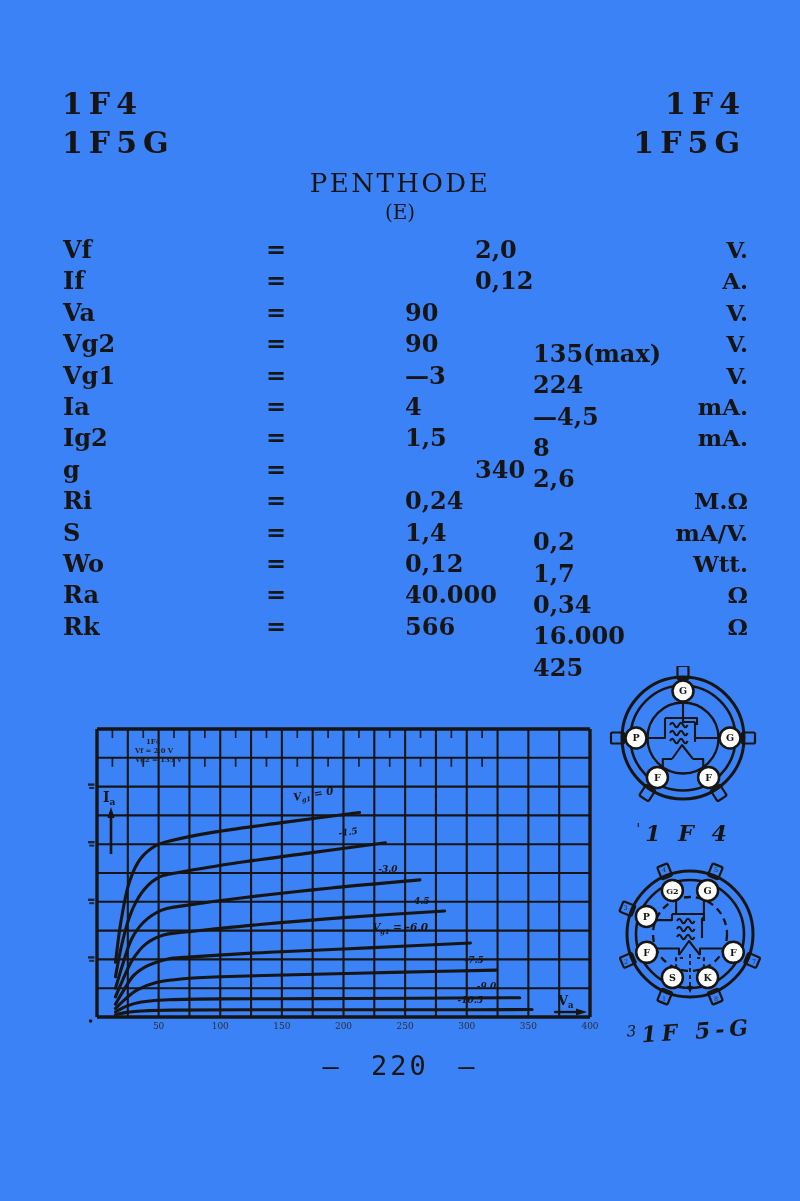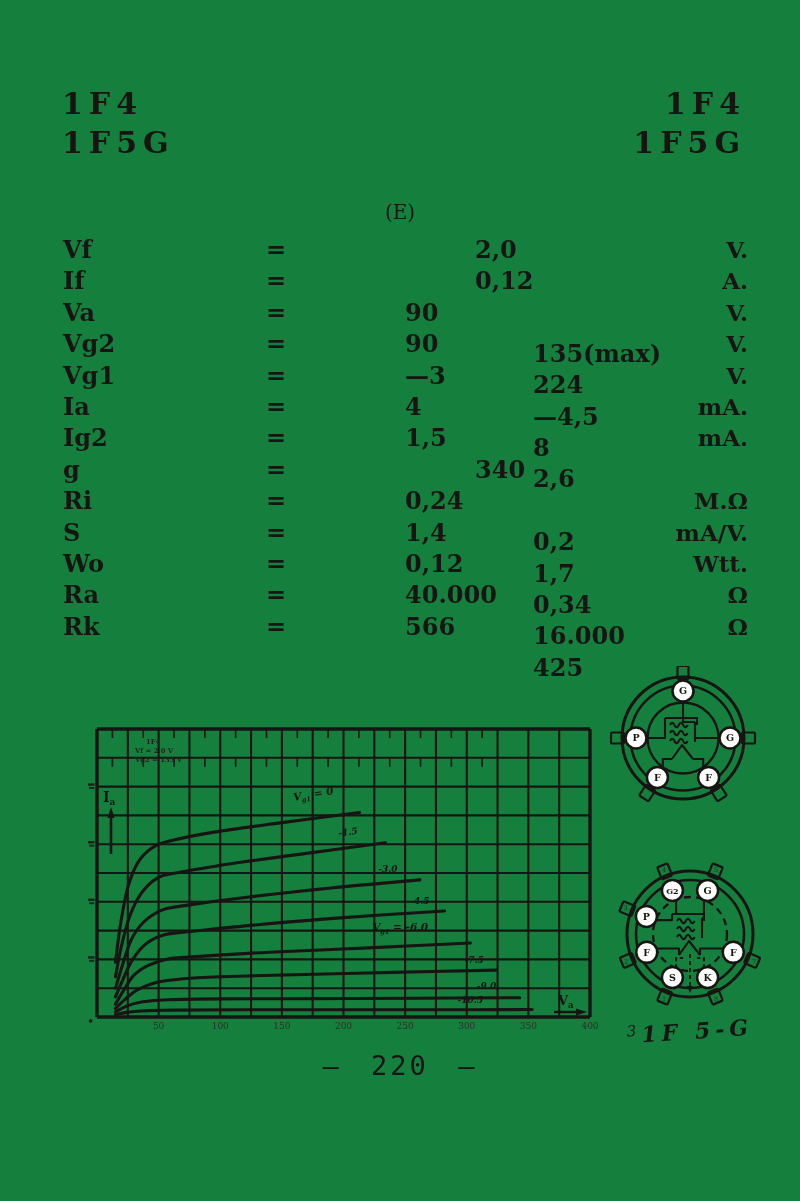--- a/index.html
+++ b/index.html
@@ -1,16 +1,16 @@
 <!DOCTYPE html>
 <html><head>
 <meta charset="utf-8">
 <style>
   html,body{margin:0;padding:0;background:#ffffff;}
-  .page{position:relative;width:800px;height:1201px;background:#15803d;overflow:hidden;
+  .page{position:relative;width:800px;height:1201px;background:#3b82f6;overflow:hidden;
         font-family:"DejaVu Serif",serif;color:#171513;}
   .hdr{position:absolute;font-weight:bold;font-size:30px;letter-spacing:6px;line-height:39px;}
   .hdr.left{left:62px;top:84px;}
   .hdr.right{right:54px;top:84px;text-align:right;}
   .title{position:absolute;top:168px;left:0;width:100%;text-align:center;
          font-size:26px;letter-spacing:2.5px;}
   .subtitle{position:absolute;top:200px;left:0;width:100%;text-align:center;font-size:20px;}
   .specs{position:absolute;top:234px;left:0;width:100%;font-weight:bold;}
   .srow{position:relative;height:31.4px;font-size:24px;line-height:31px;}
   .srow span{position:absolute;white-space:pre;}
@@ -35,20 +35,21 @@
   <div class="hdr left">
     <div>1F4</div>
     <div>1F5G</div>
   </div>
 
   <div class="hdr right">
     <div>1F4</div>
     <div>1F5G</div>
   </div>
 
+  <div class="title">PENTHODE</div>
   <div class="subtitle">(E)</div>
 
   <div class="specs" id="specs">
       <div class="srow">
         <span class="p">Vf</span>
         <span class="e">=</span>
         <span class="cm">2,0</span>
         <span class="u">V.</span>
       </div>
       <div class="srow">
@@ -262,20 +263,23 @@
         <text x="122" y="75.4" font-size="9.5" font-weight="bold" text-anchor="middle" fill="#171513">G</text>
         <rect x="134" y="66.5" width="13" height="11" rx="1.5" fill="none" stroke="#171513" stroke-width="2.2" transform="rotate(-237 75 72)"></rect>
         <polyline points="54.8,103.0 54.8,93.0 64,93" fill="none" stroke="#171513" stroke-width="2.1" stroke-linejoin="round"></polyline>
         <circle cx="49.401965354293736" cy="111.41751669343493" r="10.5" fill="#fcfcfa" stroke="#171513" stroke-width="2.5"></circle>
         <text x="49.401965354293736" y="114.81751669343494" font-size="9.5" font-weight="bold" text-anchor="middle" fill="#171513">F</text>
         <rect x="134" y="66.5" width="13" height="11" rx="1.5" fill="none" stroke="#171513" stroke-width="2.2" transform="rotate(-303 75 72)"></rect>
         <polyline points="95.2,103.0 95.2,93.0 85,93" fill="none" stroke="#171513" stroke-width="2.1" stroke-linejoin="round"></polyline>
         <circle cx="100.59803464570625" cy="111.41751669343495" r="10.5" fill="#fcfcfa" stroke="#171513" stroke-width="2.5"></circle>
         <text x="100.59803464570625" y="114.81751669343495" font-size="9.5" font-weight="bold" text-anchor="middle" fill="#171513">F</text>
       </svg>
+    <div class="cap cap1">
+      <span class="pre">'</span><span>1 F 4</span>
+    </div>
   </div>
 
   <div class="sock s2">
     <svg id="sock2" width="158" height="154">
         <circle cx="79" cy="76" r="63" fill="none" stroke="#171513" stroke-width="3"></circle>
         <circle cx="79" cy="76" r="54" fill="none" stroke="#171513" stroke-width="2.6"></circle>
         <circle cx="79" cy="76" r="37" fill="none" stroke="#171513" stroke-width="2.3" stroke-dasharray="7 5"></circle>
         <g stroke="#171513" stroke-width="2.1" fill="none" stroke-linejoin="round">
           <path d="M61,56 L93,56 L93,63"></path>
           <path d="M66,63 q2.2,-4.5 4.4,0 q2.2,4.5 4.4,0 q2.2,-4.5 4.4,0 q2.2,4.5 4.4,0"></path>

